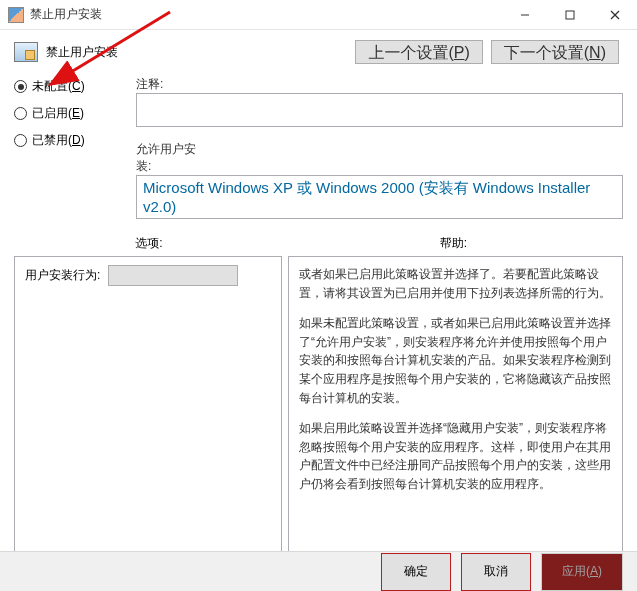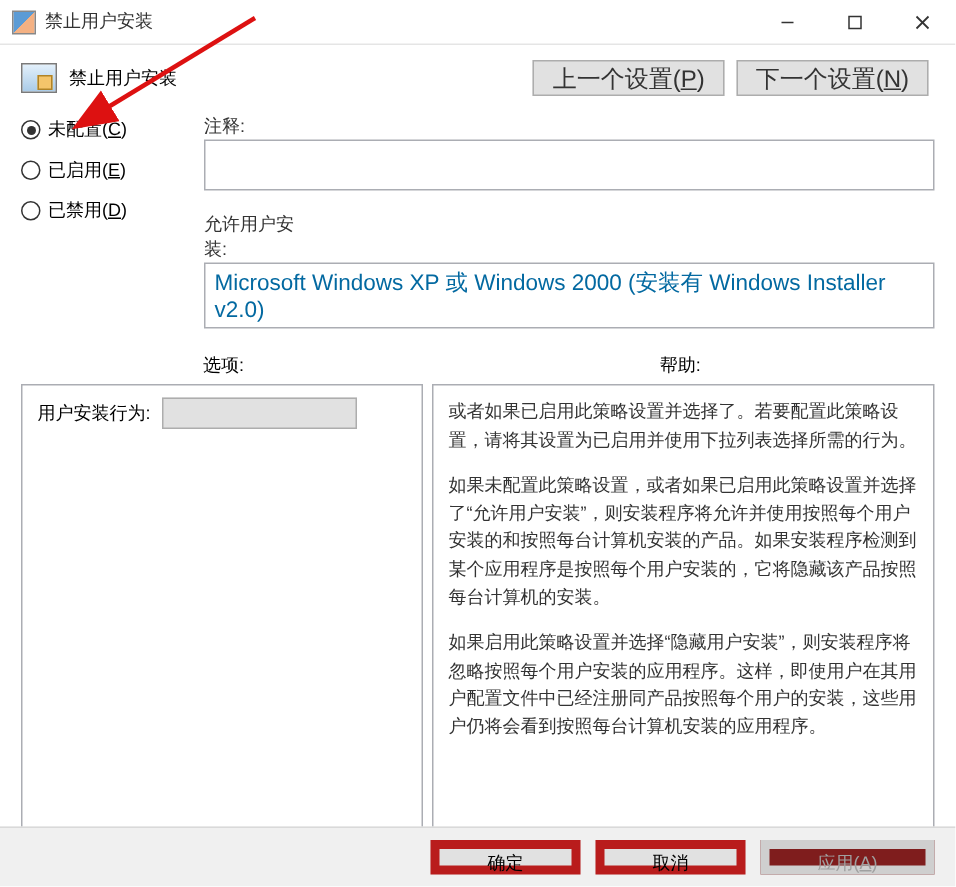--- a/index.html
+++ b/index.html
@@ -135,22 +135,22 @@
     .footer {
       position: absolute;
       left:0; right:0; bottom:0;
       border-top:1px solid #d9d9d9;
       background:#f0f0f0;
       height: 40px;
       display:flex; align-items:center; justify-content:flex-end;
       padding: 0 14px; gap:10px;
     }
     .footer .btn {
-      height:23px; padding:1px 32px; min-width:70px;
-      border:6px solid #b91c1c; background:#e1e1e1; font-size:12px;
+      height:38px; padding:1px 20px; min-width:70px;
+      border:1px solid #b91c1c; background:#e1e1e1; font-size:12px;
       cursor: default;
     }
     .footer .btn.disabled { color:#a0a0a0; border-color:#cfcfcf; background:#7f1d1d;}
     .ul { text-decoration: underline; }
 
     ::-webkit-scrollbar { width:16px; background:#f0f0f0;}
     ::-webkit-scrollbar-thumb { background:#c2c2c2; border:1px solid #a8a8a8;}
     ::-webkit-scrollbar-button { height:16px; background:#e1e1e1; border:1px solid #a8a8a8;}
   </style>
 </head>

